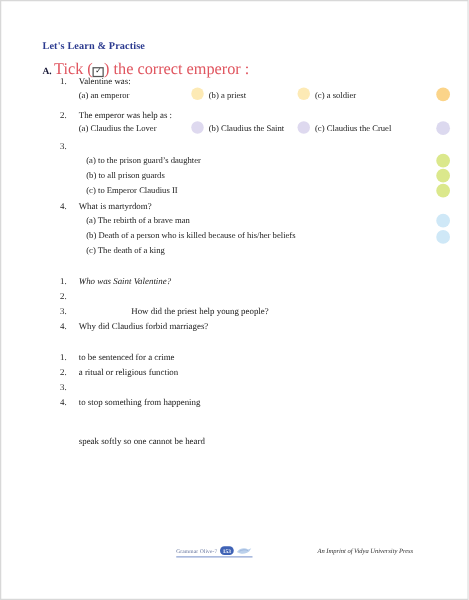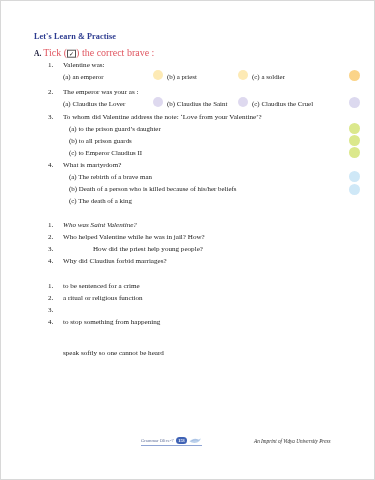--- a/index.html
+++ b/index.html
@@ -43,21 +43,21 @@
     white-space: nowrap;
     font-size: 7.4px;
   }
   .sec-letter {
     font-weight: bold;
     color: #1b1b3a;
     font-size: 7.6px;
   }
   .sec-text {
     color: #e0555f;
-    font-size: 10px;
+    font-size: 13px;
   }
   .tickbox {
     display: inline-block;
     border: 0.7px solid #555;
     padding: 0px 1px;
     line-height: 1;
     font-size: 6px;
     color: #111;
     transform: translateY(-0.3px);
   }
@@ -132,21 +132,21 @@
 </head>
 <body>
 
 <div class="page">
   <div class="sheet">
 
     <div class="main-title">Let's Learn &amp; Practise</div>
 
     <div class="sec" style="left:33px; top:46px;">
       <span class="sec-letter">A.</span>
-      <span class="sec-text">Tick (</span><span class="tickbox">✓</span><span class="sec-text">) the correct brave :</span>
+      <span class="sec-text">Tick (</span><span class="tickbox">✓</span><span class="sec-text">) the correct emperor :</span>
     </div>
 
     <div class="qnum" style="left:47px; top:60px;">1.</div>
     <div class="qtext" style="left:62px; top:60px;">Valentine was:</div>
 
     <div class="opt" style="left:62px; top:72px;">
       <span>(a)</span>
       <span>an emperor</span>
     </div>
     <div class="dot" style="left:152px; top:69px; width:10px; height:10px; background:#fdeab5;"></div>
@@ -154,39 +154,38 @@
       <span>(b)</span>
       <span>a priest</span>
     </div>
     <div class="dot" style="left:237px; top:69px; width:10px; height:10px; background:#fdeab5;"></div>
     <div class="opt" style="left:251px; top:72px;">
       <span>(c)</span>
       <span>a soldier</span>
     </div>
 
     <div class="qnum" style="left:47px; top:87px;">2.</div>
-    <div class="qtext" style="left:62px; top:87px;">The emperor was your as :</div>
+    <div class="qtext" style="left:62px; top:87px;">The emperor was help as :</div>
 
     <div class="opt" style="left:62px; top:99px;">
       <span>(a)</span>
       <span>Claudius the Lover</span>
     </div>
     <div class="dot" style="left:152px; top:96px; width:10px; height:10px; background:#ded9ef;"></div>
     <div class="opt" style="left:166px; top:99px;">
       <span>(b)</span>
       <span>Claudius the Saint</span>
     </div>
     <div class="dot" style="left:237px; top:96px; width:10px; height:10px; background:#ded9ef;"></div>
     <div class="opt" style="left:251px; top:99px;">
       <span>(c)</span>
       <span>Claudius the Cruel</span>
     </div>
 
     <div class="qnum" style="left:47px; top:112px;">3.</div>
-    <div class="qtext" style="left:62px; top:112px;">To whom did Valentine address the note: ‘Love from your Valentine’?</div>
     <div class="opt" style="left:68px; top:124px;">
       <span>(a)</span>
       <span>to the prison guard’s daughter</span>
     </div>
     <div class="opt" style="left:68px; top:136px;">
       <span>(b)</span>
       <span>to all prison guards</span>
     </div>
     <div class="opt" style="left:68px; top:148px;">
       <span>(c)</span>
@@ -204,23 +203,22 @@
       <span>Death of a person who is killed because of his/her beliefs</span>
     </div>
     <div class="opt" style="left:68px; top:196px;">
       <span>(c)</span>
       <span>The death of a king</span>
     </div>
 
     <div class="qnum" style="left:47px; top:220px;">1.</div>
     <div class="qtext" style="left:62px; top:220px;font-style:italic;">Who was Saint Valentine?</div>
     <div class="qnum" style="left:47px; top:232px;">2.</div>
-    <div class="qtext" style="left:62px; top:232px;">Who helped Valentine while he was in jail? How?</div>
     <div class="qnum" style="left:47px; top:244px;">3.</div>
-    <div class="qtext" style="left:50px; top:244px;padding-left:42px;">How did the priest help young people?</div>
+    <div class="qtext" style="left:62px; top:244px;padding-left:42px;">How did the priest help young people?</div>
     <div class="qnum" style="left:47px; top:256px;">4.</div>
     <div class="qtext" style="left:62px; top:256px;">Why did Claudius forbid marriages?</div>
 
     <div class="qnum" style="left:47px; top:281px;">1.</div>
     <div class="qtext" style="left:62px; top:281px;text-align:right;">to be sentenced for a crime</div>
     <div class="qnum" style="left:47px; top:293px;">2.</div>
     <div class="qtext" style="left:62px; top:293px;text-align:center;">a ritual or religious function</div>
     <div class="qnum" style="left:47px; top:305px;">3.</div>
     <div class="qtext" style="left:62px; top:305px;margin-top:43px;">speak softly so one cannot be heard</div>
     <div class="qnum" style="left:47px; top:317px;">4.</div>

